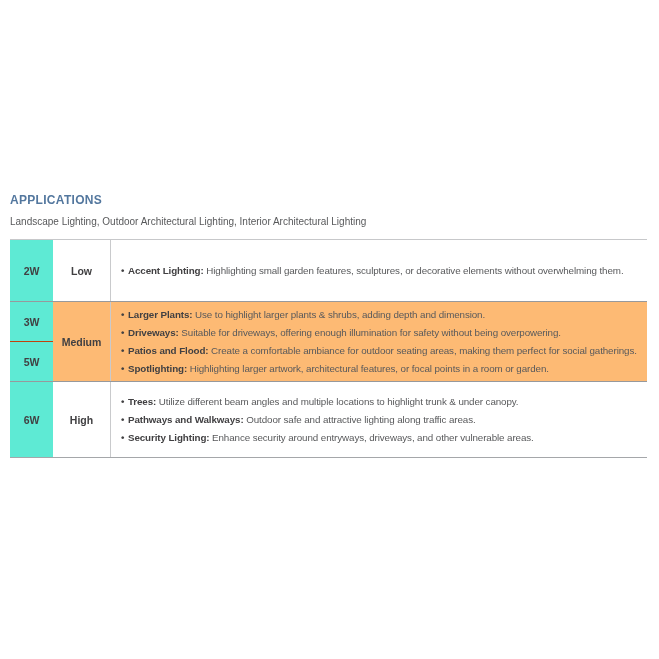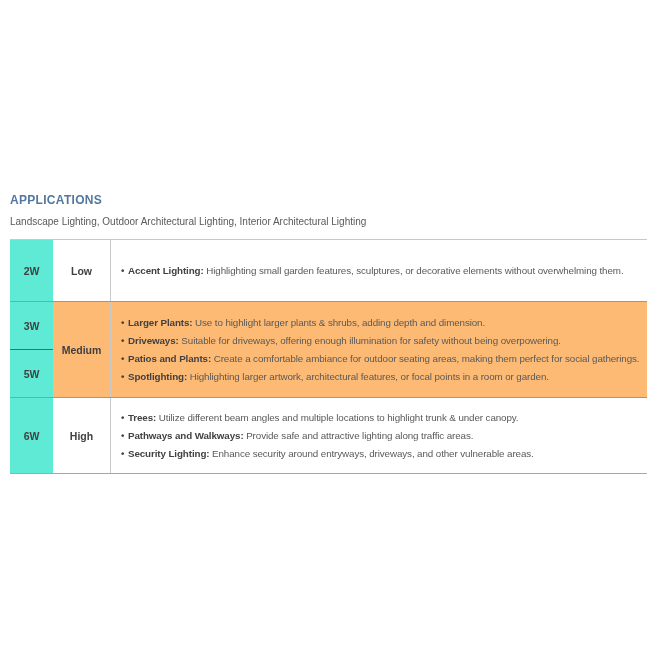--- a/index.html
+++ b/index.html
@@ -31,21 +31,21 @@
     width: 637px;
     border-top: 1px solid #c7c8ca;
     border-bottom: 1px solid #a5a7aa;
   }
   .row {
     display: grid;
     grid-template-columns: 43px 57px 1fr;
   }
   .row + .row { border-top: 1px solid #97999c; }
   .row-low  { height: 61px; }
-  .row-med  { height: 96px; }
+  .row-med  { height: 80px; }
   .row-high { height: 76px; }
   .row-alt .cell-level,
   .row-alt .cell-desc { background: #fdba74; }
   .cell-watt {
     background: #5eead4;
     display: flex; align-items: center; justify-content: center;
     font-size: 10.5px; font-weight: bold; color: #414042;
   }
   .watt-stack { display: flex; flex-direction: column; }
   .watt-stack .cell-watt { flex: 1; }
@@ -106,21 +106,21 @@
           <span class="item-label">Larger Plants:</span>
           <span class="item-text">Use to highlight larger plants &amp; shrubs, adding depth and dimension.</span>
         </div>
         <div class="item">
           <span class="bullet">•</span>
           <span class="item-label">Driveways:</span>
           <span class="item-text">Suitable for driveways, offering enough illumination for safety without being overpowering.</span>
         </div>
         <div class="item">
           <span class="bullet">•</span>
-          <span class="item-label">Patios and Plants:</span>
+          <span class="item-label">Patios and Flood:</span>
           <span class="item-text">Create a comfortable ambiance for outdoor seating areas, making them perfect for social gatherings.</span>
         </div>
         <div class="item">
           <span class="bullet">•</span>
           <span class="item-label">Spotlighting:</span>
           <span class="item-text">Highlighting larger artwork, architectural features, or focal points in a room or garden.</span>
         </div>
       </div>
     </div>
 
@@ -129,21 +129,21 @@
       <div class="cell-level">High</div>
       <div class="cell-desc">
         <div class="item">
           <span class="bullet">•</span>
           <span class="item-label">Trees:</span>
           <span class="item-text">Utilize different beam angles and multiple locations to highlight trunk &amp; under canopy.</span>
         </div>
         <div class="item">
           <span class="bullet">•</span>
           <span class="item-label">Pathways and Walkways:</span>
-          <span class="item-text">Provide safe and attractive lighting along traffic areas.</span>
+          <span class="item-text">Outdoor safe and attractive lighting along traffic areas.</span>
         </div>
         <div class="item">
           <span class="bullet">•</span>
           <span class="item-label">Security Lighting:</span>
           <span class="item-text">Enhance security around entryways, driveways, and other vulnerable areas.</span>
         </div>
       </div>
     </div>
 
   </div>

